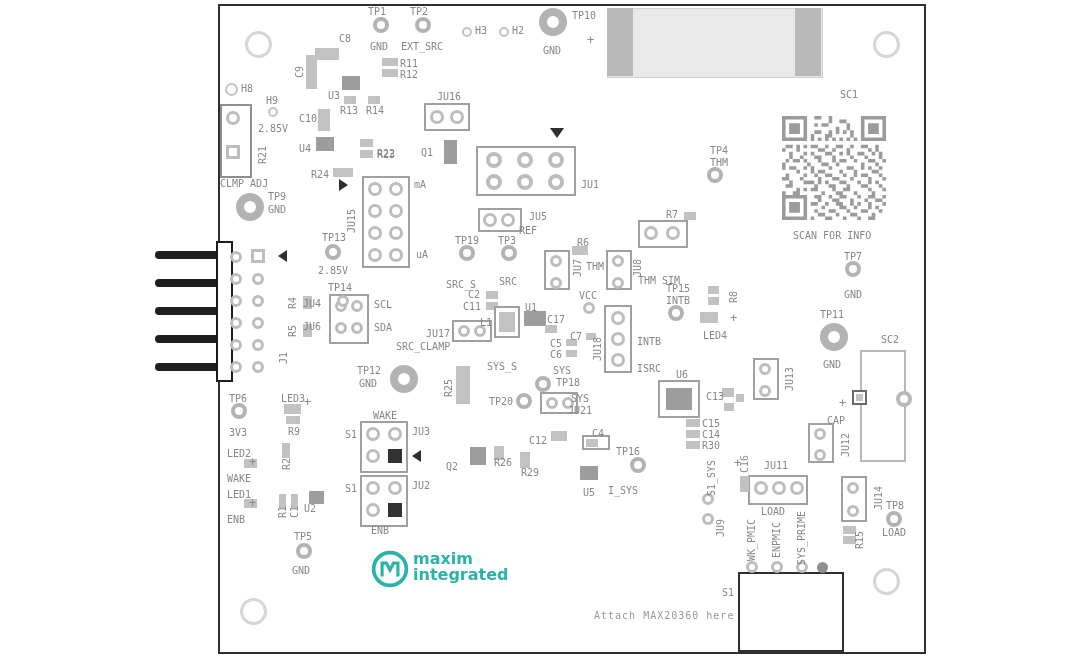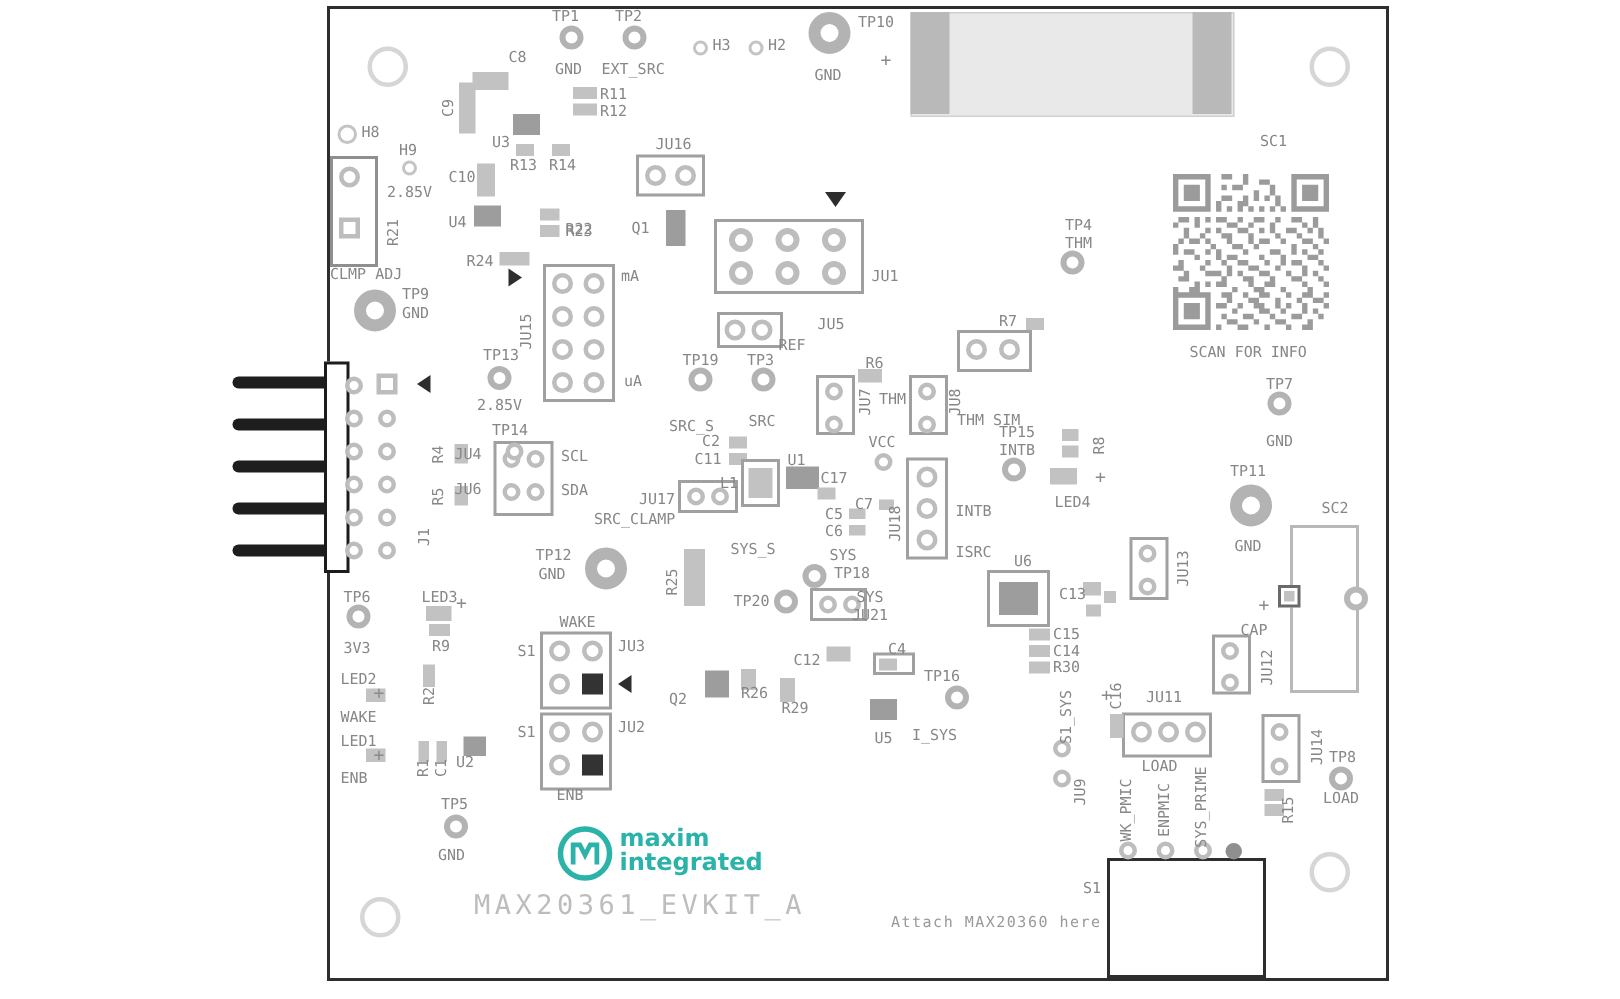--- a/index.html
+++ b/index.html
@@ -325,21 +325,21 @@
   <span class="lbl" style="left:844px;top:252px">TP7</span>
   <span class="lbl" style="left:844px;top:290px">GND</span>
   <span class="lbl" style="left:820px;top:310px">TP11</span>
   <span class="lbl" style="left:823px;top:360px">GND</span>
   <span class="lbl" style="left:881px;top:335px">SC2</span>
 
   <span class="lbl" style="left:455px;top:236px">TP19</span>
   <span class="lbl" style="left:498px;top:236px">TP3</span>
   <span class="lbl" style="left:446px;top:280px">SRC_S</span>
   <span class="lbl" style="left:499px;top:277px">SRC</span>
-  <span class="lbl" style="left:545px;top:212px">JU5</span>
+  <span class="lbl" style="left:529px;top:212px">JU5</span>
   <span class="lbl" style="left:519px;top:226px">REF</span>
   <span class="lbl" style="left:577px;top:238px">R6</span>
   <span class="lbl v" style="left:578px;top:268px">JU7</span>
   <span class="lbl" style="left:586px;top:262px">THM</span>
   <span class="lbl v" style="left:638px;top:268px">JU8</span>
   <span class="lbl" style="left:666px;top:284px">TP15</span>
   <span class="lbl" style="left:666px;top:296px">INTB</span>
   <span class="lbl v" style="left:734px;top:297px">R8</span>
   <span class="lbl" style="left:703px;top:331px">LED4</span>
   <span class="lbl" style="left:303px;top:299px">JU4</span>
@@ -419,14 +419,13 @@
   <span class="lbl v" style="left:802px;top:538px">SYS_PRIME</span>
   <span class="lbl v" style="left:846px;top:445px">JU12</span>
   <span class="lbl" style="left:827px;top:416px">CAP</span>
   <span class="lbl v" style="left:879px;top:498px">JU14</span>
   <span class="lbl" style="left:886px;top:501px">TP8</span>
   <span class="lbl" style="left:882px;top:528px">LOAD</span>
   <span class="lbl v" style="left:860px;top:540px">R15</span>
   <span class="lbl" style="left:722px;top:588px">S1</span>
 
   <span class="lbl note" style="left:594px;top:611px">Attach MAX20360 here</span>
-  <span class="lbl title" style="left:316px;top:595px">MAX20361_EVKIT_A</span>
 </div>
 
 </body></html>

